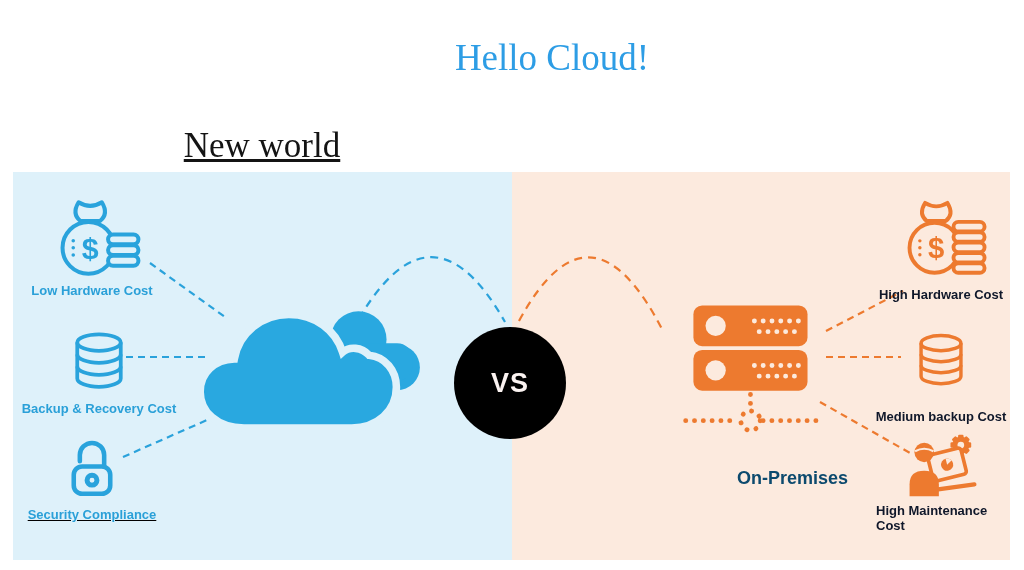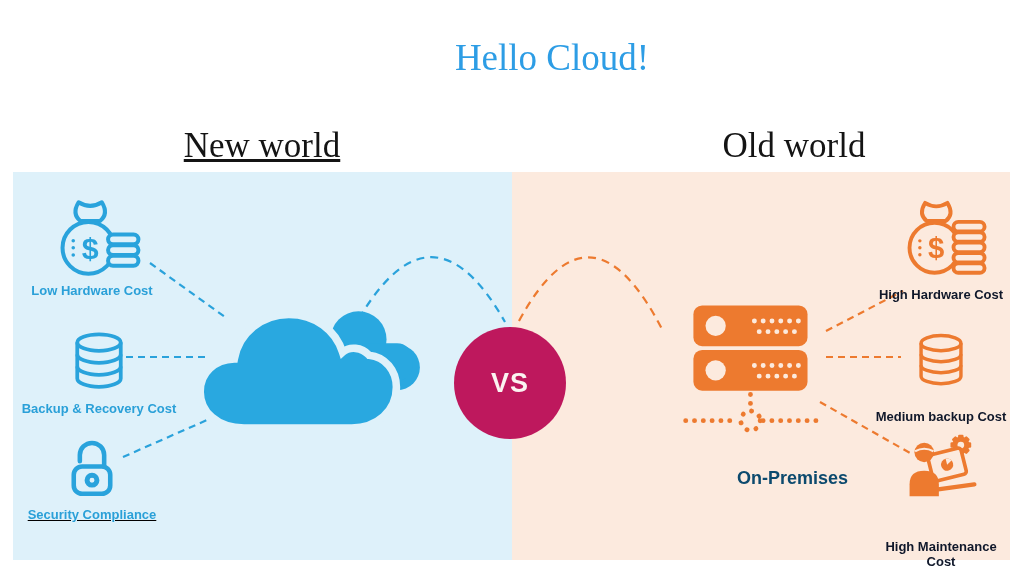--- a/index.html
+++ b/index.html
@@ -8,36 +8,35 @@
   .title{position:absolute;left:0;top:36px;width:1024px;text-align:center;
          font-family:"Liberation Serif",serif;font-size:37px;font-weight:500;color:#2D9DE5;padding-left:40px;}
   .heading{position:absolute;top:126px;width:320px;text-align:center;
            font-family:"Liberation Serif",serif;font-size:35px;font-weight:500;color:#141414;}
   .heading.hl{left:102px;text-decoration:underline;} .heading.hr{left:634px;}
   .panel{position:absolute;top:172px;height:388px;}
   .panel-left{left:13px;width:499px;background:#DEF1FA;}
   .panel-right{left:512px;width:498px;background:#FCEADE;}
   .connectors{position:absolute;left:0;top:0;}
   .item{position:absolute;display:flex;flex-direction:column;align-items:center;}
-  .lbl{font-size:13px;font-weight:bold;text-align:center;line-height:1.15;margin-top:4px;}
+  .lbl{font-size:13px;font-weight:bold;text-align:left;line-height:1.15;margin-top:4px;}
   .lbl.blue{color:#2AA0D8;} .lbl.orange{color:#0f172a;}
   .nowrap{white-space:nowrap;}
   .main-label{position:absolute;font-size:18px;font-weight:bold;text-align:center;width:240px;}
   .vs{position:absolute;left:454px;top:327px;width:112px;height:112px;border-radius:50%;
-      background:#be185d;display:flex;align-items:center;justify-content:center;}
+      background:#000000;display:flex;align-items:center;justify-content:center;}
   .vs span{color:#FBF3F1;font-size:27px;font-weight:600;letter-spacing:1px;}
 </style>
 </head>
 <body>
 
 <div class="stage">
 
   <div class="title">Hello Cloud!</div>
   <div class="heading hl">New world</div>
-  <div class="heading hr">Old world</div>
 
   <div class="panel panel-left"></div>
   <div class="panel panel-right"></div>
 
   <svg class="connectors" width="1024" height="570" viewBox="0 0 1024 570">
     <g stroke="#2AA2DB" stroke-width="2.2" fill="none" stroke-dasharray="7 5">
       <path d="M150 263 L225 317"></path>
       <path d="M126 357 L208 357"></path>
       <path d="M123 457 L207 420"></path>
       <path d="M352 331 Q429 188 505 322" stroke-dasharray="8 6"></path>
@@ -159,21 +158,21 @@
       <g stroke="#ED7A2F" stroke-width="5" fill="none">
         <ellipse cx="50" cy="22" rx="29" ry="11"></ellipse>
         <path d="M21 22 V70 A29 11 0 0 0 79 70 V22"></path>
         <path d="M21 38 A29 11 0 0 0 79 38"></path>
         <path d="M21 54 A29 11 0 0 0 79 54"></path>
       </g>
     </svg>
     <div class="lbl orange nowrap">Medium backup Cost</div>
   </div>
 
-  <div class="item" style="left:876px;top:428px;width:130px;gap:36px;">
+  <div class="item" style="left:876px;top:428px;width:130px;">
     <svg width="108" height="72" viewBox="0 0 135 118">
       <g fill="#ED7A2F">
         <rect x="83" y="23.5" width="34" height="9" rx="2"></rect>
         <rect x="95.5" y="11" width="9" height="34" rx="2"></rect>
         <rect x="83" y="23.5" width="34" height="9" rx="2" transform="rotate(45 100 28)"></rect>
         <rect x="83" y="23.5" width="34" height="9" rx="2" transform="rotate(135 100 28)"></rect>
         <circle cx="100" cy="28" r="14"></circle>
         <circle cx="100" cy="28" r="5.5" fill="#FCEADE"></circle>
       </g>
       <g transform="rotate(-14 78 62)">

